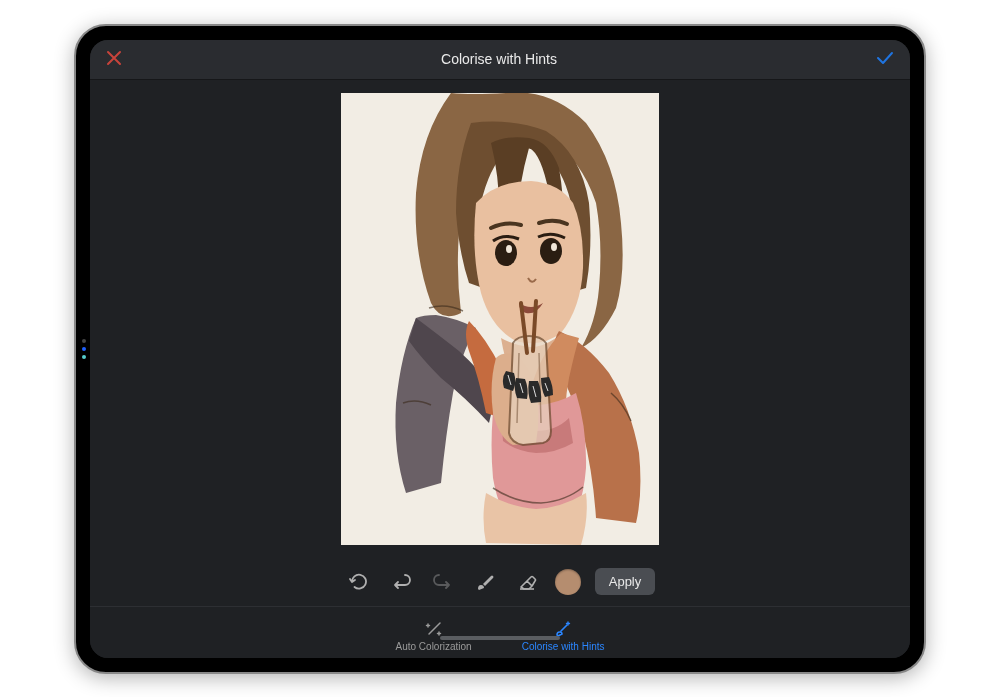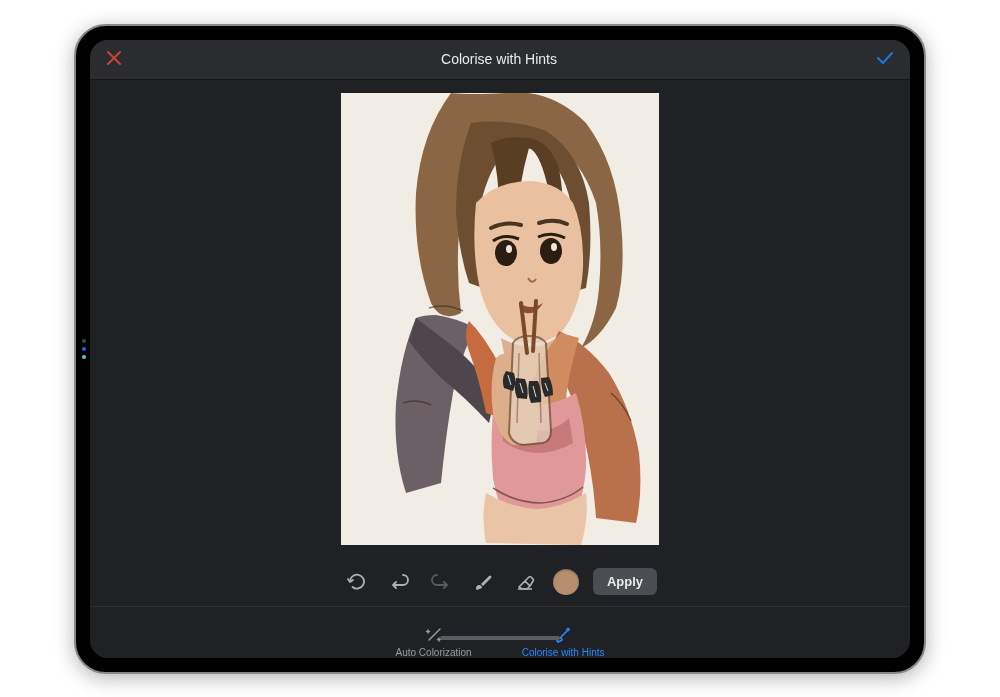--- a/index.html
+++ b/index.html
@@ -96,27 +96,27 @@
       border-radius: 50%;
       cursor: pointer;
       box-shadow: inset 0 1px 2px rgba(0,0,0,0.3);
     }
     .apply-btn {
       padding: 6px 14px;
       background: #4a4d52;
       color: #e8e8e8;
       border-radius: 6px;
       font-size: 13px;
-      font-weight: 700;
+      font-weight: 400;
       cursor: pointer;
       border: none;
     }
     .mode-tabs {
       display: flex;
-      align-items: flex-end;
+      align-items: center;
       justify-content: center;
       gap: 50px;
       height: 52px;
       background: #1f2124;
       border-top: 1px solid #2d2f33;
       padding-top: 6px;
     }
     .mode-tab {
       display: flex;
       flex-direction: column;

